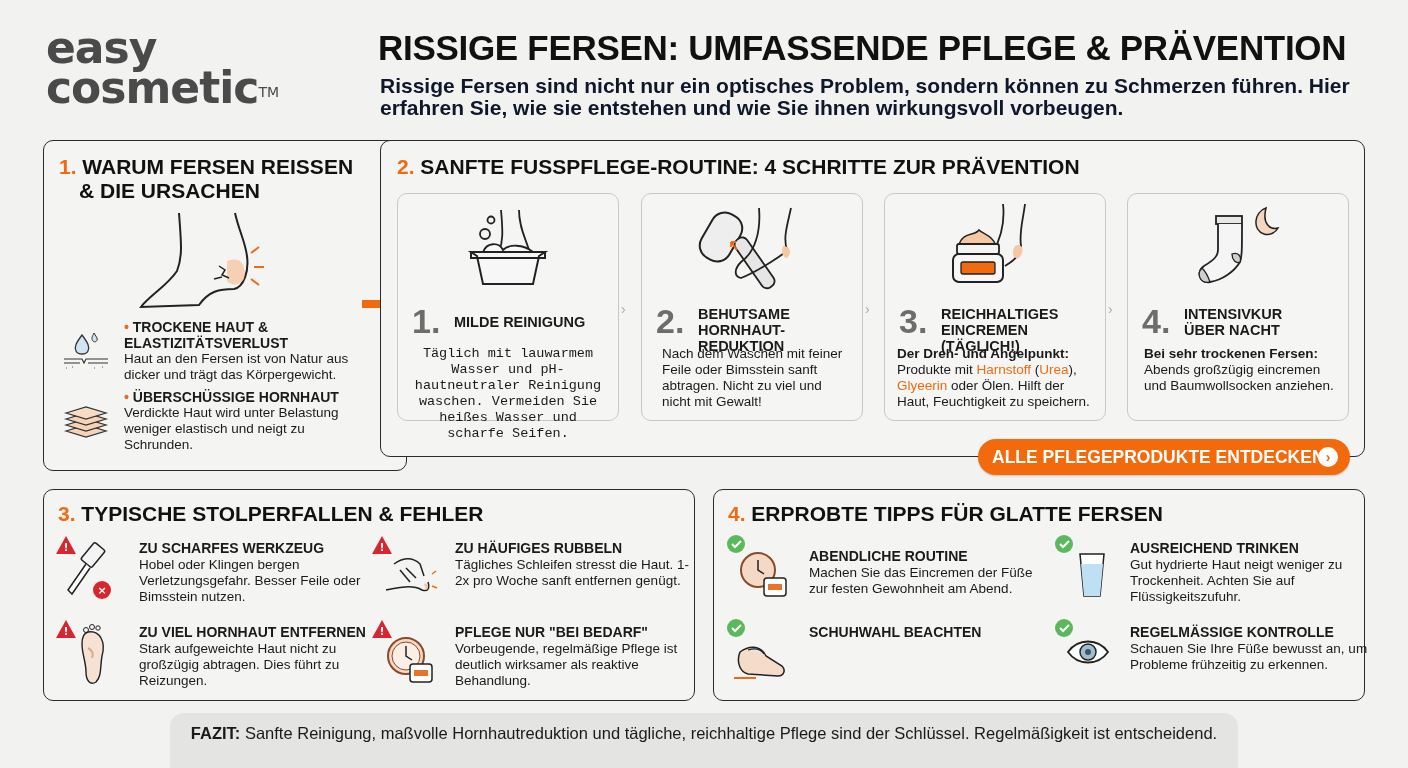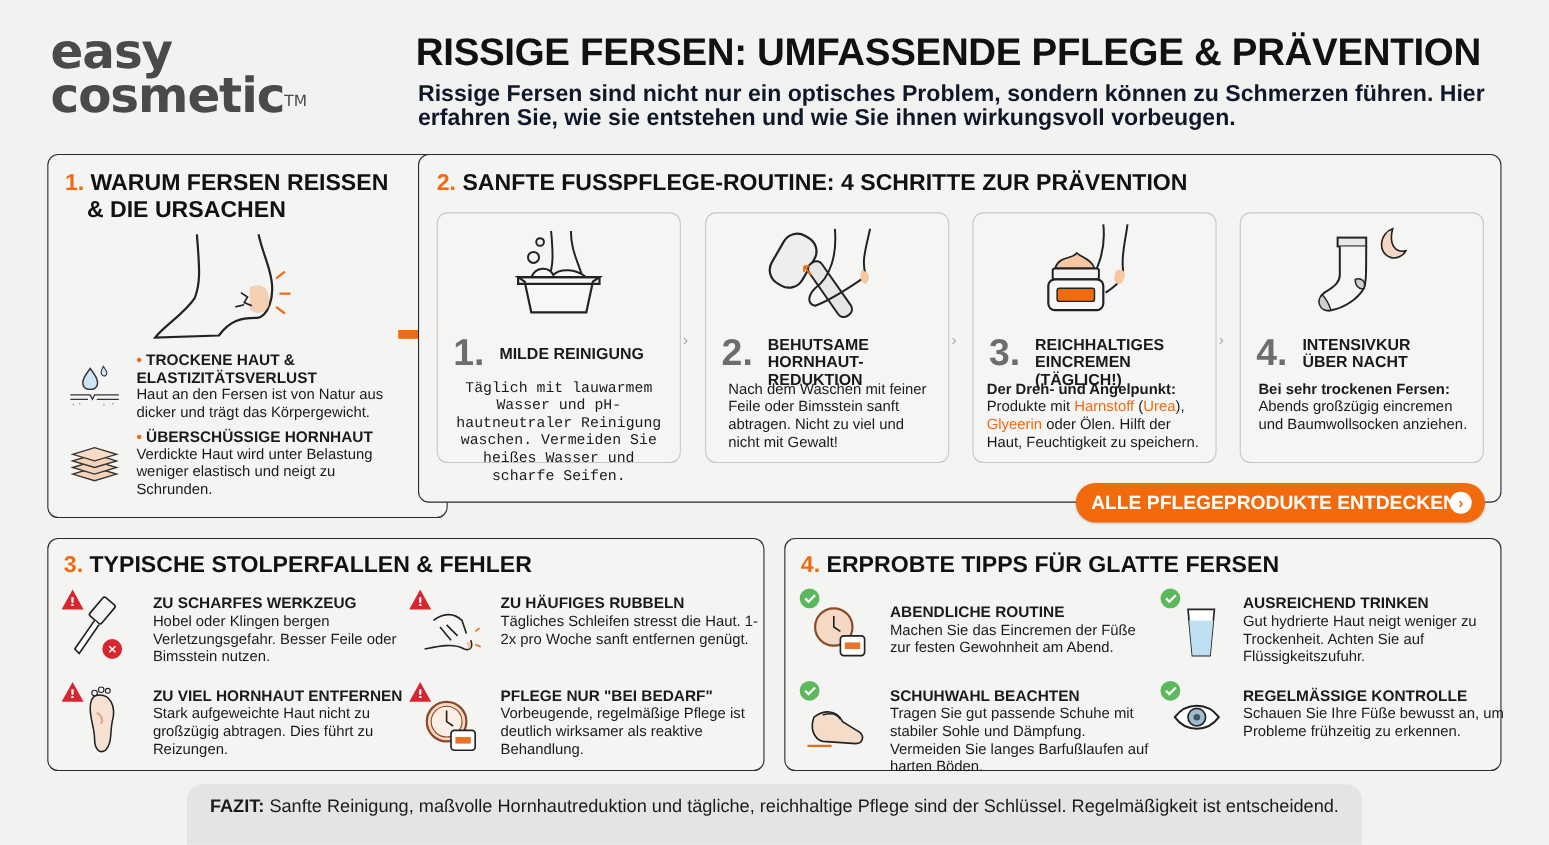--- a/index.html
+++ b/index.html
@@ -303,21 +303,20 @@
   </div>
   <div class="item" style="left:12px;top:128px">
     <svg class="ic" width="70" height="70" viewBox="0 0 70 70">
       <circle cx="10" cy="10" r="9" fill="#5cb85c"></circle>
         <path d="M6 10 l3 3 l6 -6" stroke="#fff" stroke-width="2" fill="none"></path>
       <path d="M14 34 C22 28 34 26 40 38 L56 48 C60 52 58 58 52 58 L22 56 C14 54 10 44 14 34Z" fill="#f5dcc8" stroke="#222" stroke-width="1.5"></path>
       <path d="M22 32 C28 30 34 30 38 36" fill="#e6e6e6" stroke="#222" stroke-width="1.2"></path>
       <path d="M8 60 H30" stroke="#f06a12" stroke-width="2"></path>
     </svg>
     <div class="ih" style="top:6px">SCHUHWAHL BEACHTEN</div>
-    <div class="ib" style="top:23px">Tragen Sie gut passende Schuhe mit stabiler Sohle und Dämpfung. Vermeiden Sie langes Barfußlaufen auf harten Böden.</div>
   </div>
   <div class="item" style="left:340px;top:128px">
     <svg class="ic" width="70" height="70" viewBox="0 0 70 70">
       <circle cx="10" cy="10" r="9" fill="#5cb85c"></circle>
         <path d="M6 10 l3 3 l6 -6" stroke="#fff" stroke-width="2" fill="none"></path>
       <path d="M14 34 C24 20 44 20 54 34 C44 48 24 48 14 34Z" fill="#fff" stroke="#222" stroke-width="1.8"></path>
       <circle cx="34" cy="34" r="8" fill="#9fbcd0" stroke="#222" stroke-width="1.5"></circle>
       <circle cx="34" cy="34" r="3" fill="#3e5566"></circle>
     </svg>
     <div class="ih" style="top:6px;left:76px">REGELMÄSSIGE KONTROLLE</div>

